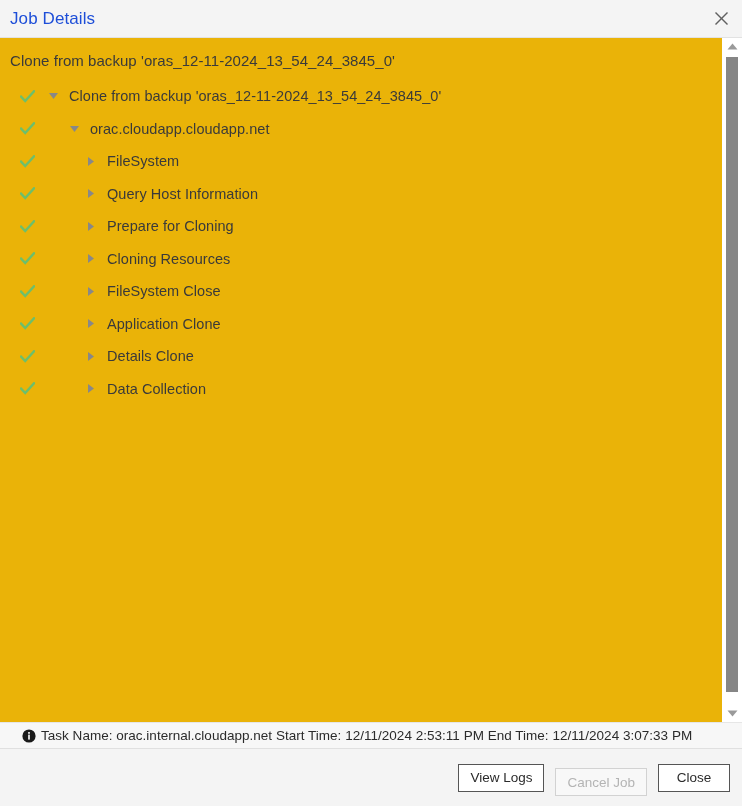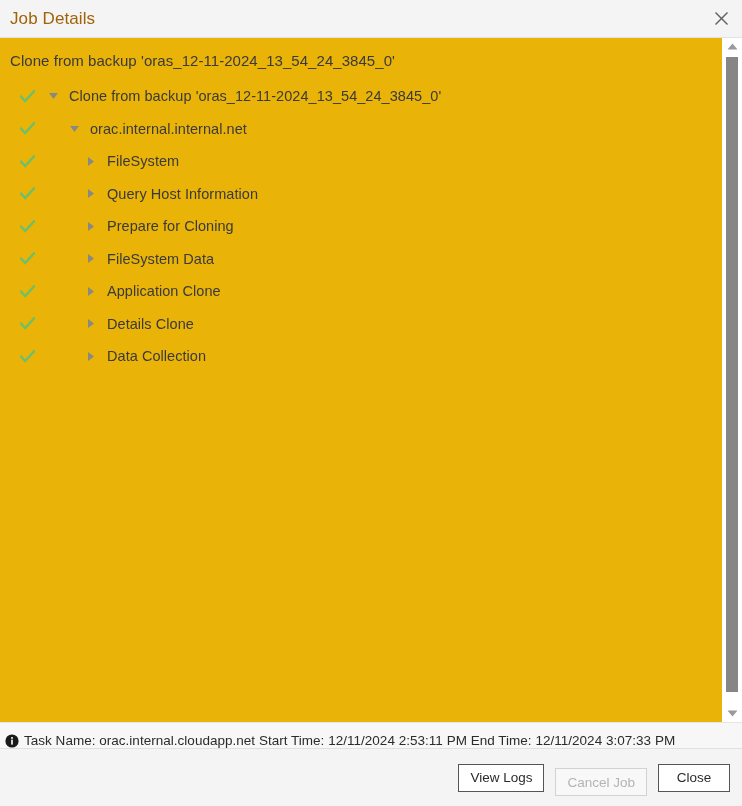--- a/index.html
+++ b/index.html
@@ -31,21 +31,21 @@
     height: 37px;
     flex: 0 0 37px;
     background: #f4f4f4;
     border-bottom: 1px solid #e2e2e2;
     display: flex;
     align-items: center;
   }
   .titlebar-title {
     font-size: 17px;
     font-weight: 400;
-    color: #a16207;
+    color: #1d4ed8;
     padding-left: 10px;
     letter-spacing: 0.1px;
     white-space: nowrap;
   }
   .close-btn {
     position: absolute;
     right: 6px;
     top: 50%;
     transform: translateY(-50%);
     width: 30px;
@@ -154,22 +154,22 @@
   }
 
   
   .statusbar {
     flex: 0 0 27px;
     height: 27px;
     background: #f7f7f7;
     border-top: 1px solid #e6e6e6;
     border-bottom: 1px solid #e0e0e0;
     display: flex;
-    align-items: flex-end;
-    padding-left: 5px;
+    align-items: center;
+    padding-left: 22px;
     box-sizing: border-box;
     white-space: nowrap;
     overflow: hidden;
   }
   .info-icon {
     flex: 0 0 auto;
     margin-right: 5px;
     display: flex;
     align-items: center;
   }
@@ -252,21 +252,21 @@
             <span class="check-cell">
               <svg width="15" height="13" viewBox="0 0 15 13">
                 <path d="M1 6.6 L5.2 11 L14 1.3" fill="none" stroke="#6cbf6c" stroke-width="2.4" stroke-linecap="square"></path>
               </svg>
             </span>
             <span class="tri-cell">
               <svg width="9" height="6" viewBox="0 0 9 6">
                 <polygon points="0,0 9,0 4.5,6" fill="#888888"></polygon>
               </svg>
             </span>
-            <span class="node-label">orac.internal.internal.net</span>
+            <span class="node-label">orac.cloudapp.cloudapp.net</span>
           </div>
           <div class="tree-row depth-2">
             <span class="check-cell">
               <svg width="15" height="13" viewBox="0 0 15 13">
                 <path d="M1 6.6 L5.2 11 L14 1.3" fill="none" stroke="#6cbf6c" stroke-width="2.4" stroke-linecap="square"></path>
               </svg>
             </span>
             <span class="tri-cell">
               <svg width="6" height="9" viewBox="0 0 6 9">
                 <polygon points="0,0 6,4.5 0,9" fill="#888888"></polygon>
@@ -304,21 +304,34 @@
             <span class="check-cell">
               <svg width="15" height="13" viewBox="0 0 15 13">
                 <path d="M1 6.6 L5.2 11 L14 1.3" fill="none" stroke="#6cbf6c" stroke-width="2.4" stroke-linecap="square"></path>
               </svg>
             </span>
             <span class="tri-cell">
               <svg width="6" height="9" viewBox="0 0 6 9">
                 <polygon points="0,0 6,4.5 0,9" fill="#888888"></polygon>
               </svg>
             </span>
-            <span class="node-label">FileSystem Data</span>
+            <span class="node-label">Cloning Resources</span>
+          </div>
+          <div class="tree-row depth-2">
+            <span class="check-cell">
+              <svg width="15" height="13" viewBox="0 0 15 13">
+                <path d="M1 6.6 L5.2 11 L14 1.3" fill="none" stroke="#6cbf6c" stroke-width="2.4" stroke-linecap="square"></path>
+              </svg>
+            </span>
+            <span class="tri-cell">
+              <svg width="6" height="9" viewBox="0 0 6 9">
+                <polygon points="0,0 6,4.5 0,9" fill="#888888"></polygon>
+              </svg>
+            </span>
+            <span class="node-label">FileSystem Close</span>
           </div>
           <div class="tree-row depth-2">
             <span class="check-cell">
               <svg width="15" height="13" viewBox="0 0 15 13">
                 <path d="M1 6.6 L5.2 11 L14 1.3" fill="none" stroke="#6cbf6c" stroke-width="2.4" stroke-linecap="square"></path>
               </svg>
             </span>
             <span class="tri-cell">
               <svg width="6" height="9" viewBox="0 0 6 9">
                 <polygon points="0,0 6,4.5 0,9" fill="#888888"></polygon>

